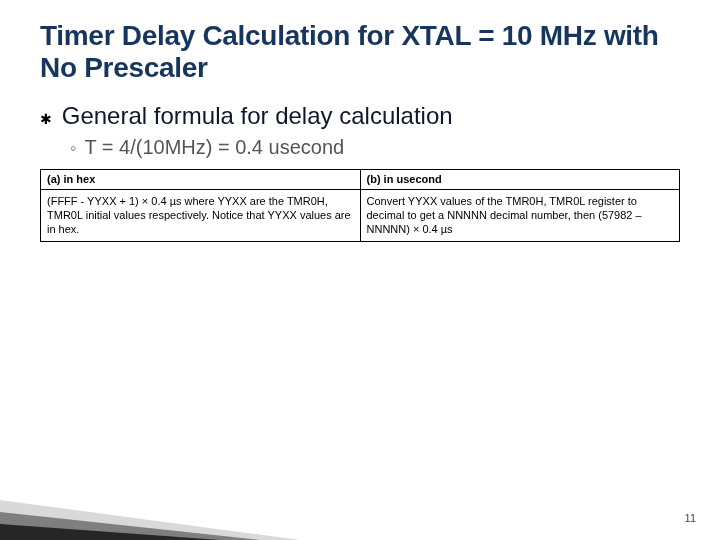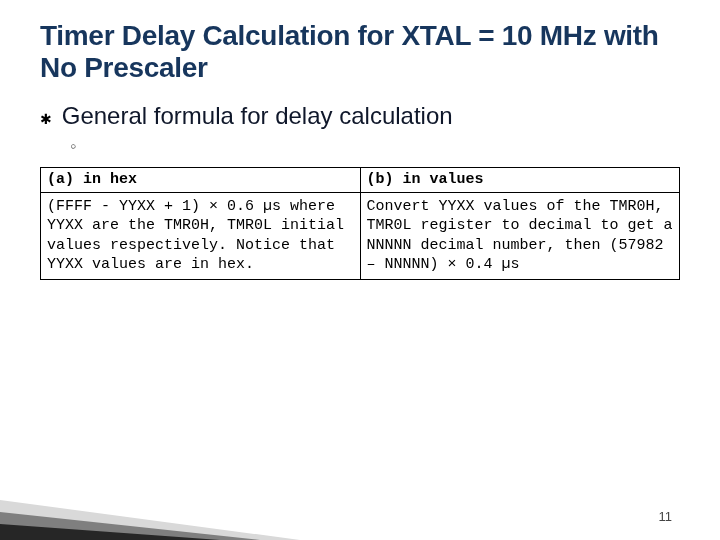--- a/index.html
+++ b/index.html
@@ -6,49 +6,50 @@
   html, body { width: 720px; height: 540px; background: #fff; font-family: "Segoe UI", Arial, sans-serif; position: relative; overflow: hidden; }
   .slide { width: 720px; height: 540px; position: relative; padding: 20px 30px 0 40px; }
   .title { font-size: 28px; font-weight: 700; color: #17365d; line-height: 1.15; letter-spacing: -0.3px; }
   .bullet-row { display: flex; align-items: baseline; margin-top: 18px; }
   .bullet-glyph { font-family: Arial; font-size: 14px; color: #000; margin-right: 10px; margin-top: 8px; }
   .bullet-text { font-size: 24px; color: #0f172a; }
   .sub-row { display: flex; align-items: baseline; margin-top: 6px; margin-left: 30px; }
   .sub-glyph { font-size: 18px; color: #666; margin-right: 8px; }
   .sub-text { font-size: 20px; color: #555; }
   .tbl { margin-top: 10px; border-collapse: collapse; width: 640px; table-layout: fixed; }
-  .tbl td { border: 1px solid #000; vertical-align: top; padding: 4px 6px; font-family: Liberation Mono, monospace; font-size: 15px; line-height: 1.3; }
+  .tbl td { border: 1px solid #000; vertical-align: top; padding: 4px 6px; font-family: Liberation Sans, sans-serif; font-size: 11px; line-height: 1.3; }
   .tbl .hdr { font-weight: 700; padding: 2px 6px; }
-  .pagenum { position: absolute; bottom: 16px; right: 48px; font-size: 13px; color: #444; }
+  .pagenum { position: absolute; bottom: 16px; right: 24px; font-size: 11px; color: #444; }
   .wedge { position: absolute; left: 0; bottom: 0; width: 300px; height: 90px; pointer-events: none; }
 </style>
 </head>
 <body>
 
 <div class="slide">
 
   <h1 class="title">Timer Delay Calculation for XTAL = 10 MHz with No Prescaler</h1>
 
   <div class="bullet-row">
     <span class="bullet-glyph">✱</span>
     <span class="bullet-text">General formula for delay calculation</span>
   </div>
 
   <div class="sub-row">
     <span class="sub-glyph">◦</span>
+    <span class="sub-text">T = 4/(10MHz) = 0.4 usecond</span>
   </div>
 
   <table class="tbl">
     <tbody>
         <tr>
       <td class="hdr">(a) in hex</td>
-      <td class="hdr">(b) in values</td>
+      <td class="hdr">(b) in usecond</td>
     </tr>
     <tr>
-      <td>(FFFF - YYXX + 1) × 0.6 µs where YYXX are the TMR0H, TMR0L initial values respectively. Notice that YYXX values are in hex.</td>
+      <td>(FFFF - YYXX + 1) × 0.4 µs where YYXX are the TMR0H, TMR0L initial values respectively. Notice that YYXX values are in hex.</td>
       <td>Convert YYXX values of the TMR0H, TMR0L register to decimal to get a NNNNN decimal number, then (57982 – NNNNN) × 0.4 µs</td>
     </tr>
   </tbody>
     </table>
 
   <div class="pagenum">11</div>
 
   <svg class="wedge" viewBox="0 0 300 90" preserveAspectRatio="none">
     <polygon points="0,90 300,90 0,50" fill="#d9d9d9"></polygon>
     <polygon points="0,90 260,90 0,62" fill="#7f7f7f"></polygon>

